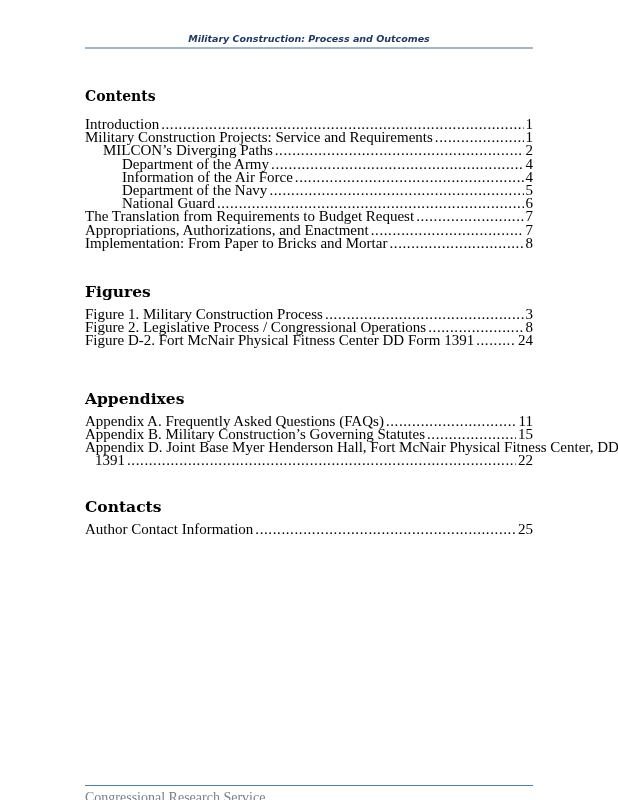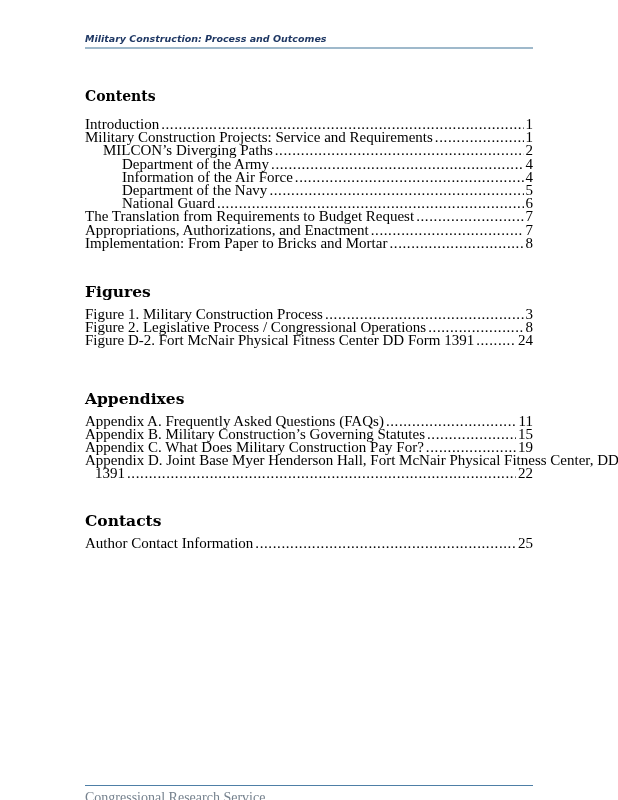--- a/index.html
+++ b/index.html
@@ -9,21 +9,21 @@
     position: relative;
     font-family: "Liberation Serif", serif;
     color: #000000;
     overflow: hidden;
   }
   .page { position: relative; width: 618px; height: 800px; background: #ffffff; }
 
   
   .header {
     margin: 33px 85px 0 85px;
-    text-align: left;
+    text-align: center;
     font-family: "DejaVu Sans", sans-serif;
     font-style: italic;
     font-weight: bold;
     font-size: 9.5px;
     line-height: 11px;
     color: #1F3864;
     border-bottom: 2px solid #9FB9CB;
     padding-bottom: 3px;
   }
 
@@ -177,25 +177,20 @@
         <span class="t">Appendix A. Frequently Asked Questions (FAQs)</span>
         <span class="leader"></span>
         <span class="pg">11</span>
       </div>
       <div class="toc-row">
         <span class="t">Appendix B. Military Construction’s Governing Statutes</span>
         <span class="leader"></span>
         <span class="pg">15</span>
       </div>
       <div class="toc-row">
-        <span class="t">Appendix C. What Does Military Construction Pay For?</span>
-        <span class="leader"></span>
-        <span class="pg">19</span>
-      </div>
-      <div class="toc-row">
         <span class="t noleader">Appendix D. Joint Base Myer Henderson Hall, Fort McNair Physical Fitness Center, DD</span>
       </div>
       <div class="toc-row wrap2">
         <span class="t">1391</span>
         <span class="leader"></span>
         <span class="pg">22</span>
       </div>
     </div>
 
     <h2 class="doc-h2 h2-contacts">Contacts</h2>

